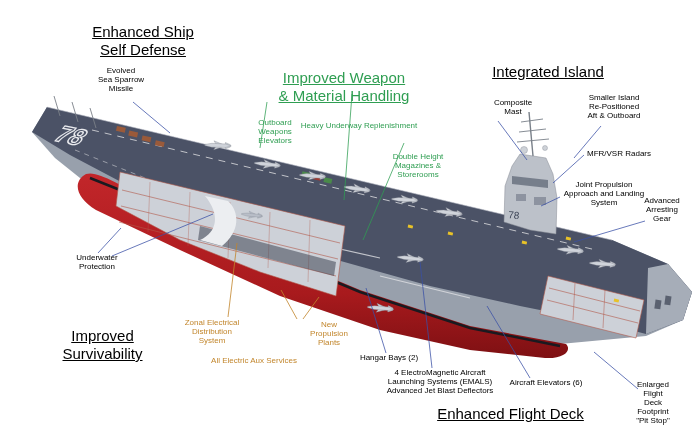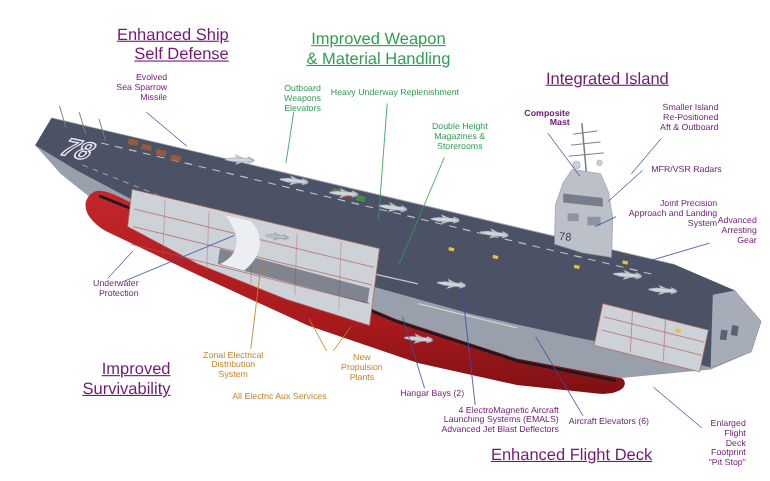--- a/index.html
+++ b/index.html
@@ -2,22 +2,22 @@
 <html><head>
 <meta charset="utf-8">
 <style>
   html,body{margin:0;padding:0;background:#ffffff;}
   .stage{position:relative;width:700px;height:437px;background:#ffffff;
          font-family:"Liberation Sans",sans-serif;overflow:hidden;}
   svg.art{position:absolute;left:0;top:0;}
   .lbl{position:absolute;text-align:center;white-space:pre-line;line-height:1.12;}
   .sm{font-size:8px;}
   .hd{font-size:15px;text-decoration:underline;line-height:1.2;}
-  .blue{color:#701a75;text-align:right;}
-  .green{color:#2f9e52;}
+  .blue{color:#000000;}
+  .green{color:#2f9e52;margin-top:42px;}
   .orange{color:#c2862c;}
 </style>
 </head>
 <body>
 
 <div class="stage">
 
   <svg class="art" width="700" height="437" viewBox="0 0 700 437">
     <defs>
       <linearGradient id="redg" x1="0" y1="0" x2="0" y2="1">
@@ -155,27 +155,27 @@
   <div class="lbl sm blue" style="left:90px;top:67px;width:62px;">Evolved
 Sea Sparrow
 Missile</div>
   <div class="lbl sm green" style="left:246px;top:77px;width:58px;">Outboard
 Weapons
 Elevators</div>
   <div class="lbl sm green" style="left:298px;top:80px;width:122px;">Heavy Underway Replenishment</div>
   <div class="lbl sm green" style="left:378px;top:111px;width:80px;">Double Height
 Magazines &amp;
 Storerooms</div>
-  <div class="lbl sm blue" style="left:460px;top:99px;width:58px;font-weight:bold;">Composite
+  <div class="lbl sm blue" style="left:484px;top:99px;width:58px;">Composite
 Mast</div>
   <div class="lbl sm blue" style="left:575px;top:94px;width:78px;">Smaller Island
 Re-Positioned
 Aft &amp; Outboard</div>
   <div class="lbl sm blue" style="left:582px;top:150px;width:74px;">MFR/VSR Radars</div>
-  <div class="lbl sm blue" style="left:556px;top:181px;width:96px;">Joint Precision
+  <div class="lbl sm blue" style="left:556px;top:181px;width:96px;">Joint Propulsion
 Approach and Landing
 System</div>
   <div class="lbl sm blue" style="left:636px;top:197px;width:52px;">Advanced
 Arresting
 Gear</div>
   <div class="lbl sm blue" style="left:68px;top:254px;width:58px;">Underwater
 Protection</div>
   <div class="lbl sm orange" style="left:176px;top:319px;width:72px;">Zonal Electrical
 Distribution
 System</div>

